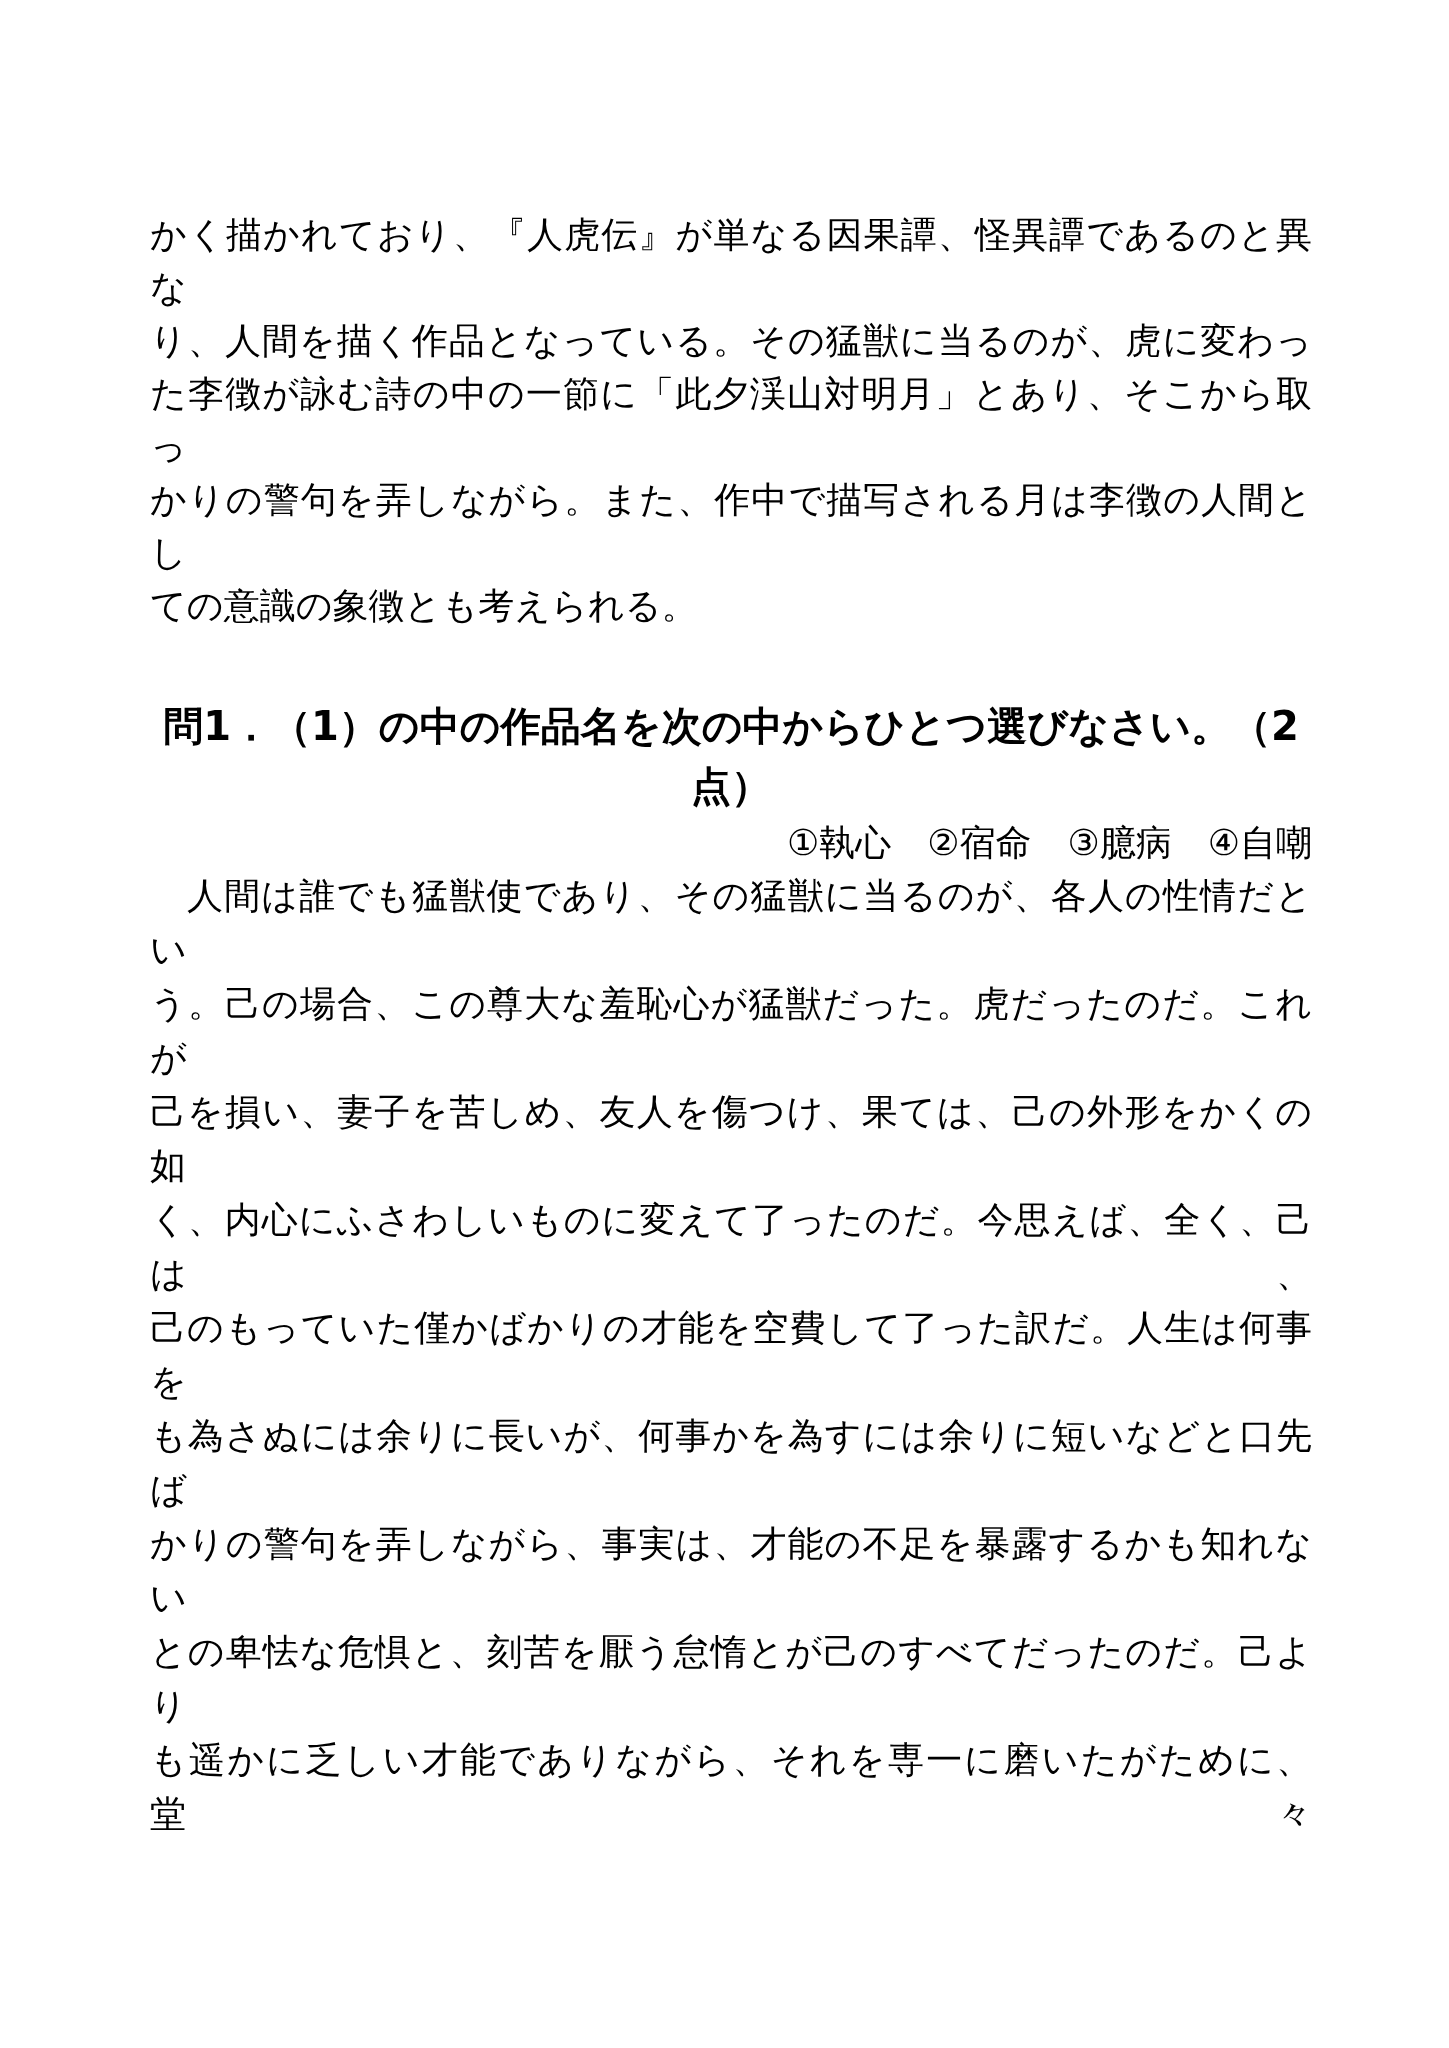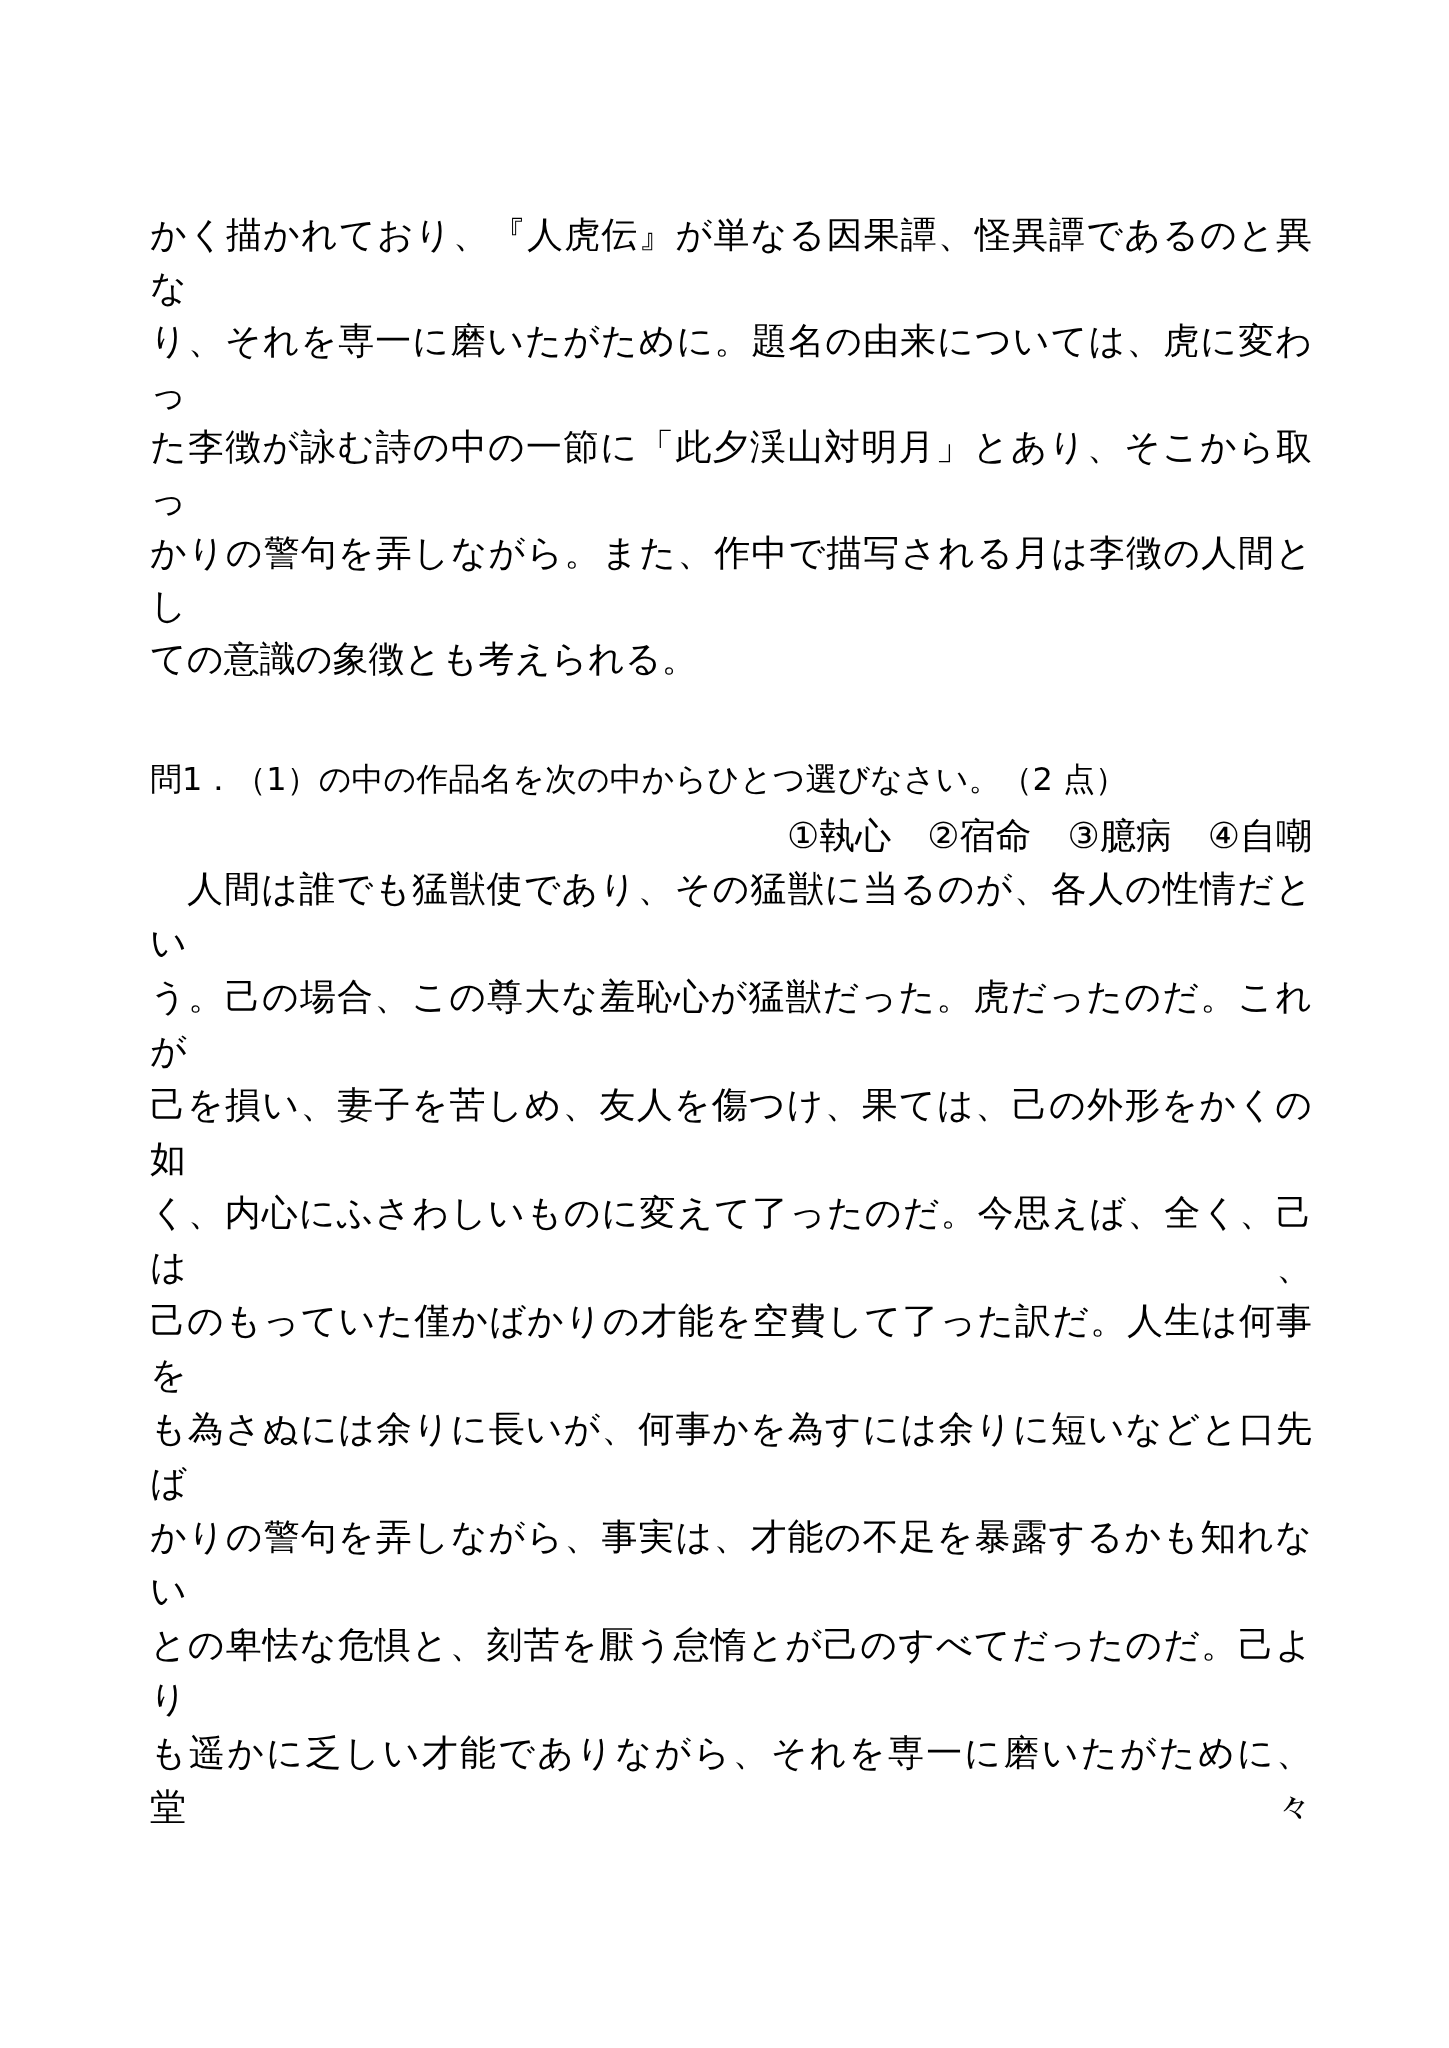--- a/index.html
+++ b/index.html
@@ -36,38 +36,39 @@
     line-height: 54px;
     text-align: justify;
     text-align-last: justify;
     text-justify: inter-ideograph;
   }
   .para.intro .tline { line-height: 53px; }
   .para .tline.tline-last {
     text-align-last: left;
   }
   .heading {
-    font-size: 32px;
-    font-weight: 400;
+    font-size: 40px;
+    font-weight: 700;
     line-height: 53px;
     white-space: pre-wrap;
+    text-align: center;
   }
   .q1-heading { margin-top: 64px; line-height: 60px; }
   .q1-options { line-height: 54px; }
   .q2-heading { margin-top: 49px; }
   .q2-items   { line-height: 53px; text-align: right; }
   .q3-heading { margin-top: 55px; line-height: 51px; }
 </style>
 </head>
 <body>
 
 <div class="page">
   <div class="content">
 
-    <div class="para intro body-text"><div class="tline">かく描かれており、『人虎伝』が単なる因果譚、怪異譚であるのと異な</div><div class="tline">り、それを専一に磨いたがために。題名の由来については、虎に変わっ</div><div class="tline">た李徴が詠む詩の中の一節に「此夕渓山対明月」とあり、そこから取っ</div><div class="tline">かりの警句を弄しながら。また、作中で描写される月は李徴の人間とし</div><div class="tline tline-last">ての意識の象徴とも考えられる。</div></div>
+    <div class="para intro body-text"><div class="tline">かく描かれており、『人虎伝』が単なる因果譚、怪異譚であるのと異な</div><div class="tline">り、人間を描く作品となっている。その猛獣に当るのが、虎に変わっ</div><div class="tline">た李徴が詠む詩の中の一節に「此夕渓山対明月」とあり、そこから取っ</div><div class="tline">かりの警句を弄しながら。また、作中で描写される月は李徴の人間とし</div><div class="tline tline-last">ての意識の象徴とも考えられる。</div></div>
 
     <div class="heading q1-heading">問1．（1）の中の作品名を次の中からひとつ選びなさい。（2 点）</div>
 
 
 
     <div class="body-text q2-items">①執心　②宿命　③臆病　④自嘲</div>
 
 
     <div class="para body-text"><div class="tline">　人間は誰でも猛獣使であり、その猛獣に当るのが、各人の性情だとい</div><div class="tline">う。己の場合、この尊大な羞恥心が猛獣だった。虎だったのだ。これが</div><div class="tline">己を損い、妻子を苦しめ、友人を傷つけ、果ては、己の外形をかくの如</div><div class="tline">く、内心にふさわしいものに変えて了ったのだ。今思えば、全く、己は、</div><div class="tline">己のもっていた僅かばかりの才能を空費して了った訳だ。人生は何事を</div><div class="tline">も為さぬには余りに長いが、何事かを為すには余りに短いなどと口先ば</div><div class="tline">かりの警句を弄しながら、事実は、才能の不足を暴露するかも知れない</div><div class="tline">との卑怯な危惧と、刻苦を厭う怠惰とが己のすべてだったのだ。己より</div><div class="tline">も遥かに乏しい才能でありながら、それを専一に磨いたがために、堂々</div></div>
 

